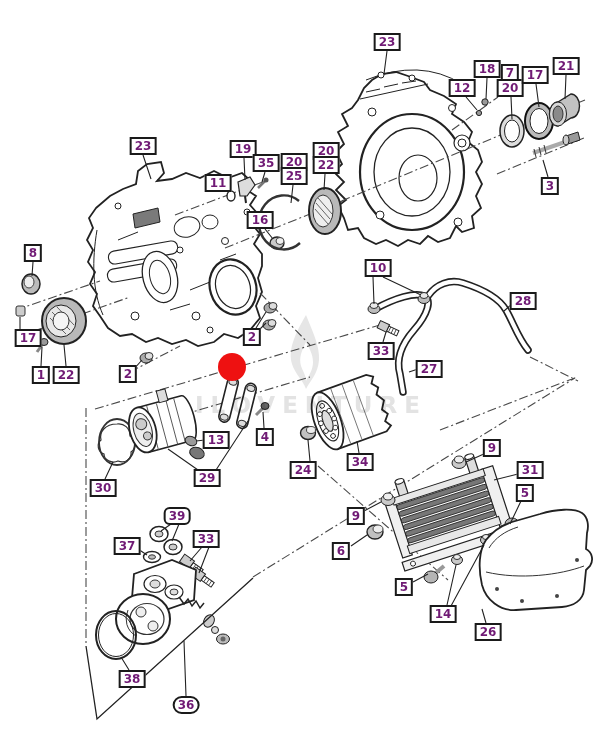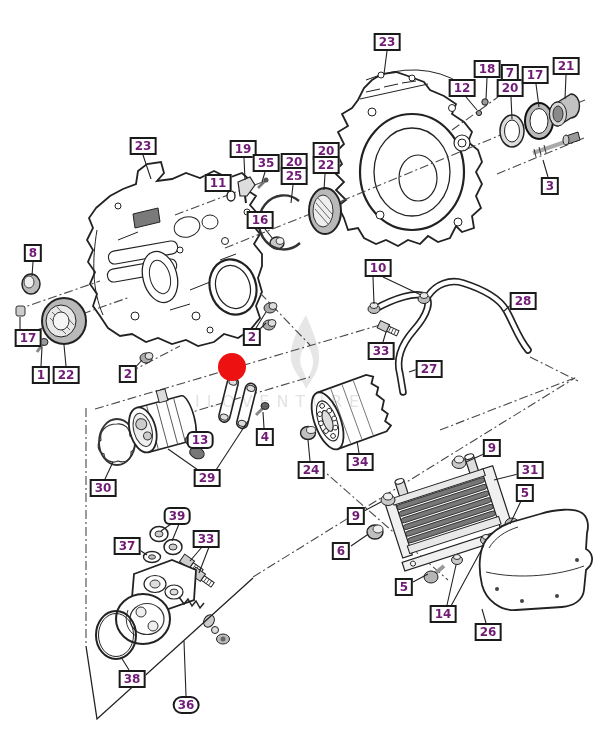--- a/index.html
+++ b/index.html
@@ -7,21 +7,21 @@
          font-family:"DejaVu Sans","Liberation Sans",sans-serif;}
   .stage svg{position:absolute;left:0;top:0;}
   .part-label{
     position:absolute;transform:translate(-50%,-50%);
     background:#ffffff;border:2px solid #1a1a1a;color:#701a75;
     font-weight:bold;font-size:12px;line-height:14px;padding:0 3px;
     white-space:nowrap;z-index:30;
   }
   .click-marker{position:absolute;border-radius:50%;transform:translate(-50%,-50%);z-index:40;}
   .watermark-text{
-    position:absolute;z-index:20;color:#e3e3e3;font-weight:normal;font-size:16px;
+    position:absolute;z-index:20;color:#e3e3e3;font-weight:bold;font-size:23px;
     letter-spacing:7px;mix-blend-mode:multiply;user-select:none;
   }
 </style>
 </head>
 <body>
 
 <div class="stage">
 
 <svg width="600" height="731" viewBox="0 0 600 731">
 
@@ -381,23 +381,23 @@
       <div class="part-label" style="left: 33px; top: 253px;">8</div>
       <div class="part-label" style="left: 20px; top: 338px; margin-left: 8px;">17</div>
       <div class="part-label" style="left: 41px; top: 375px;">1</div>
       <div class="part-label" style="left: 66px; top: 375px;">22</div>
       <div class="part-label" style="left: 128px; top: 374px;">2</div>
       <div class="part-label" style="left: 252px; top: 337px;">2</div>
       <div class="part-label" style="left: 378px; top: 268px;">10</div>
       <div class="part-label" style="left: 523px; top: 301px;">28</div>
       <div class="part-label" style="left: 381px; top: 351px;">33</div>
       <div class="part-label" style="left: 429px; top: 369px;">27</div>
-      <div class="part-label" style="left: 200px; top: 440px; border-radius: 6px;">13</div>
+      <div class="part-label" style="left: 216px; top: 440px;">13</div>
       <div class="part-label" style="left: 265px; top: 437px;">4</div>
-      <div class="part-label" style="left: 311px; top: 470px;">24</div>
+      <div class="part-label" style="left: 303px; top: 470px;">24</div>
       <div class="part-label" style="left: 360px; top: 462px;">34</div>
       <div class="part-label" style="left: 207px; top: 478px;">29</div>
       <div class="part-label" style="left: 103px; top: 488px;">30</div>
       <div class="part-label" style="left: 492px; top: 448px;">9</div>
       <div class="part-label" style="left: 530px; top: 470px;">31</div>
       <div class="part-label" style="left: 525px; top: 493px;">5</div>
       <div class="part-label" style="left: 356px; top: 516px;">9</div>
       <div class="part-label" style="left: 177px; top: 516px; border-radius: 6px;">39</div>
       <div class="part-label" style="left: 127px; top: 546px; text-align: right;">37</div>
       <div class="part-label" style="left: 206px; top: 539px;">33</div>

